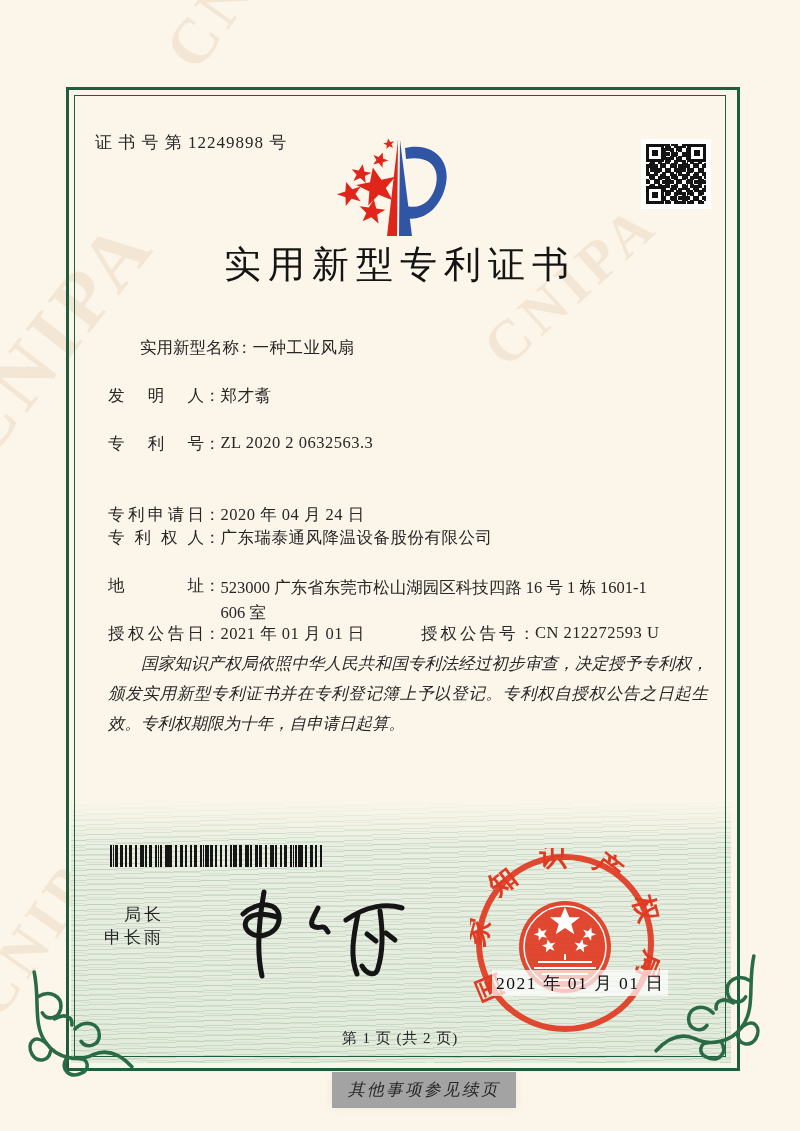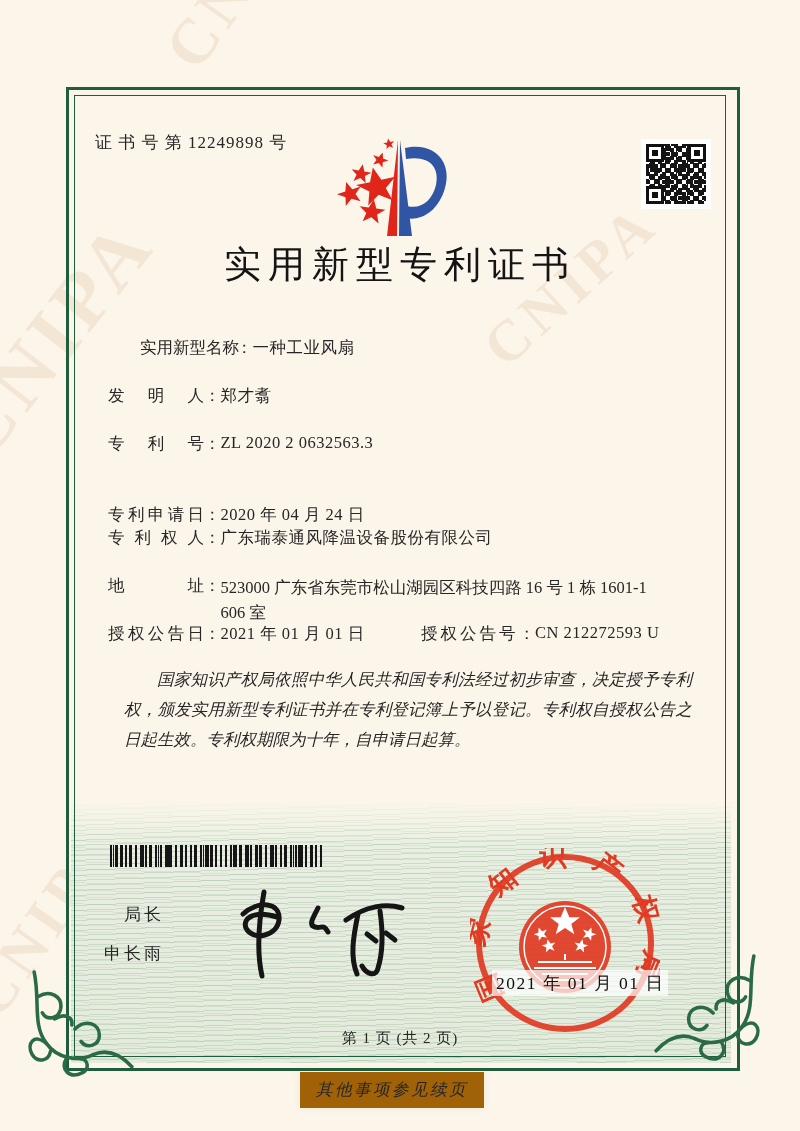--- a/index.html
+++ b/index.html
@@ -51,42 +51,42 @@
   .row{position:absolute; left:108px; width:600px; font-size:16.5px; white-space:nowrap;}
   .flabel{display:inline-block; width:96px; text-align:justify; text-align-last:justify;
     vertical-align:top;}
   .fcolon{display:inline-block; vertical-align:top;}
   .fvalue{display:inline-block; vertical-align:top; letter-spacing:0.5px;}
   .addr-val{display:inline-block; width:480px; white-space:normal; line-height:25px;}
   .pair2{position:absolute; left:282px; top:0;}
   
   .body-text{position:absolute; left:108px; top:649px; width:600px;
     font-style:italic; font-size:16.5px; line-height:30px; text-align:justify;}
-  .body-text p{margin:16px; text-indent:2em;}
+  .body-text p{margin:0; text-indent:2em;}
   
   .barcode{position:absolute; left:110px; top:845px; width:212px; height:22px;
     background:
       repeating-linear-gradient(90deg,#151515 0 2px, rgba(0,0,0,0) 2px 5px),
       repeating-linear-gradient(90deg, rgba(0,0,0,0) 0 3px, #151515 3px 4px, rgba(0,0,0,0) 4px 9px),
       repeating-linear-gradient(90deg, rgba(0,0,0,0) 0 6px, #151515 6px 8px, rgba(0,0,0,0) 8px 13px);
   }
   
   .signer{position:absolute; left:104px; top:903px;
     font-family:"Liberation Sans","DejaVu Sans",sans-serif; font-size:17px; letter-spacing:3px;text-align:right;}
-  .signer .name{margin-top:16px;font-family:Liberation Mono, monospace;}
+  .signer .name{font-family:Liberation Mono, monospace;}
   .signature{position:absolute; left:228px; top:876px;}
   
   .seal{position:absolute; left:470px; top:848px;}
   .seal-date{position:absolute; left:492px; top:970px; font-size:17.5px; color:#101010;
     background:rgba(255,255,255,0.70); padding:1px 4px; letter-spacing:1.5px; white-space:nowrap;}
   
   .page-info{position:absolute; left:66px; top:1029px; width:668px; text-align:center;
     font-size:15px; letter-spacing:1px;}
-  .note-box{position:absolute; left:392px; top:1072px; transform:translateX(-50%);
-    background:#a16207; padding:7px 16px; font-style:italic; font-size:16.5px;
+  .note-box{position:absolute; left:424px; top:1072px; transform:translateX(-50%);
+    background:#a3a3a3; padding:7px 16px; font-style:italic; font-size:16.5px;
     letter-spacing:2.5px; box-shadow:0 0 8px rgba(120,110,80,0.10); white-space:nowrap;}
 </style>
 </head>
 <body>
 
 <div class="page">
 
   <span class="wm" style="left:150px; top:40px; font-size:64px; transform:rotate(-55deg);">CNIPA</span>
   <span class="wm" style="left:620px; top:-30px; font-size:64px; transform:rotate(-48deg);">CNIPA</span>
   <span class="wm" style="left:470px; top:330px; font-size:58px; transform:rotate(-42deg);">CNIPA</span>

